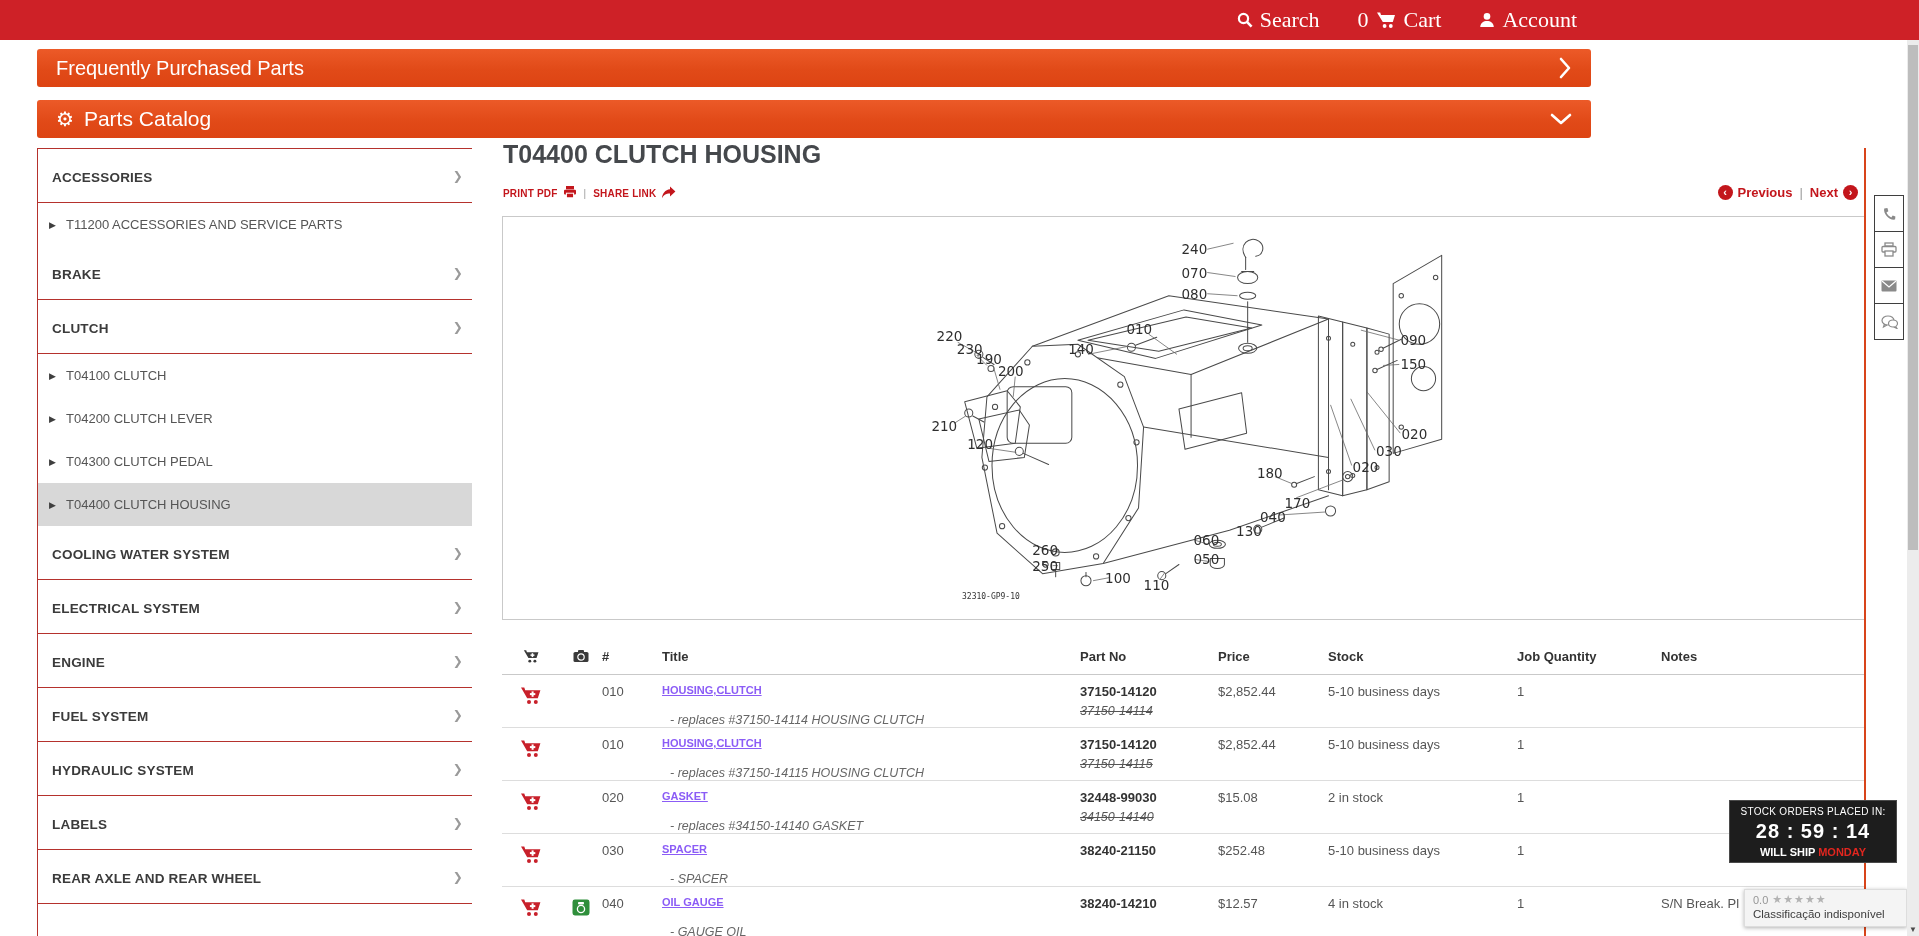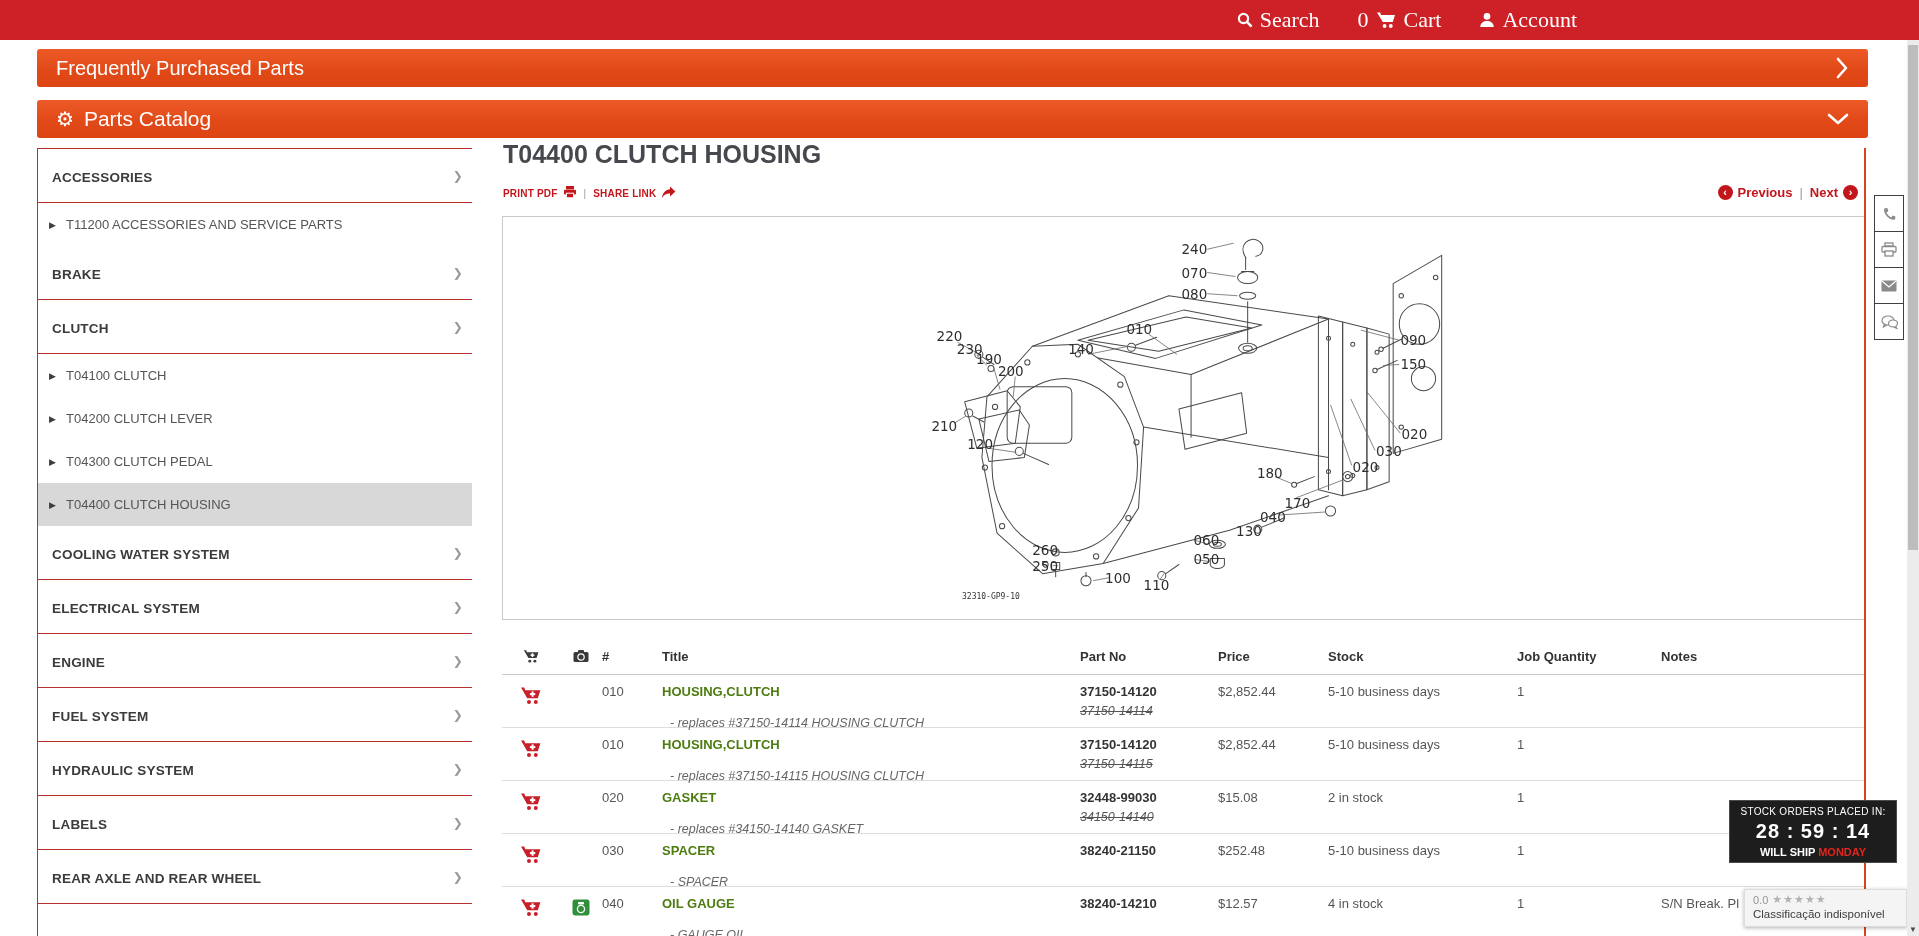--- a/index.html
+++ b/index.html
@@ -10,21 +10,21 @@
   .topnav-inner{width:1235px;margin:0 auto;display:flex;align-items:center;height:100%;}
   .nav-menu{display:flex;height:100%;align-items:stretch;}
   .nav-item{color:#fff;font-family:"Liberation Serif",serif;font-size:18px;padding:0 17px;
             display:flex;align-items:center;border-right:1px dotted rgba(255,255,255,.5);cursor:pointer;white-space:nowrap;}
   .nav-item:first-child{border-left:1px dotted rgba(255,255,255,.5);}
   .nav-right{margin-left:auto;display:flex;gap:38px;align-items:center;color:#fff;
              font-family:"Liberation Serif",serif;font-size:22px;}
   .nav-right .nv{display:flex;align-items:center;gap:7px;cursor:pointer;white-space:nowrap;}
   .nav-right svg{display:block;}
   
-  .banner{position:absolute;left:37px;width:1831px;height:38px;border-radius:3px;
+  .banner{position:absolute;left:37px;width:1554px;height:38px;border-radius:3px;
           background:linear-gradient(180deg,#ec5a28 0%,#e14a18 55%,#dd4413 100%);
           color:#fff;display:flex;align-items:center;padding:0 19px;box-sizing:border-box;
           font-size:20px;cursor:pointer;z-index:5;}
   .banner1{top:49px;}
   .banner2{top:100px;font-size:21px;}
   .banner .chev-right,.banner .chev-down{margin-left:auto;display:flex;align-items:center;}
   .gear{font-size:20px;margin-right:10px;line-height:1;}
   
   .edge-line{position:absolute;left:1864px;top:148px;width:2px;height:788px;background:#d8441a;z-index:4;}
   
@@ -61,21 +61,21 @@
   
   .ptable{position:absolute;left:0;top:490px;width:1364px;}
   .trow{display:grid;grid-template-columns:58px 42px 55px 423px 138px 110px 189px 144px 1fr;
         align-items:start;}
   .thead{border-bottom:1px solid #c9c9c9;padding:9px 0 10px;font-weight:bold;font-size:13px;color:#333;}
   .thead > div{padding-top:2px;}
   .tbody-row{border-bottom:1px solid #ddd;height:53px;box-sizing:border-box;padding-top:9px;}
   .cell-cart{display:flex;justify-content:center;padding-top:2px;}
   .cell-cam{display:flex;justify-content:center;padding-top:3px;}
   .num{color:#555;font-size:13px;}
-  .t-title{font-weight:bold;font-size:13px;color:#4d7c0f;padding-left:5px;}
+  .t-title{font-weight:bold;font-size:11px;color:#8b5cf6;padding-left:5px;text-decoration:underline;}
   .t-sub{font-style:italic;font-size:12.5px;color:#666;padding-left:13px;margin-top:17px;}
   .t-part{font-weight:bold;font-size:13px;color:#333;}
   .t-repl{font-style:italic;font-size:12.5px;color:#555;text-decoration:line-through;margin-top:5px;}
   .t-plain{font-size:13px;color:#555;}
   .cart-btn{cursor:pointer;border:none;background:none;padding:0;}
   .cam-btn{cursor:pointer;border:none;background:none;padding:0;}
   
   .countdown{position:absolute;left:1729px;top:800px;width:168px;height:63px;background:#1d1d1d;
              border:1px solid #4a4a4a;box-sizing:border-box;color:#fff;text-align:center;z-index:50;
              display:flex;flex-direction:column;justify-content:center;gap:3px;}

